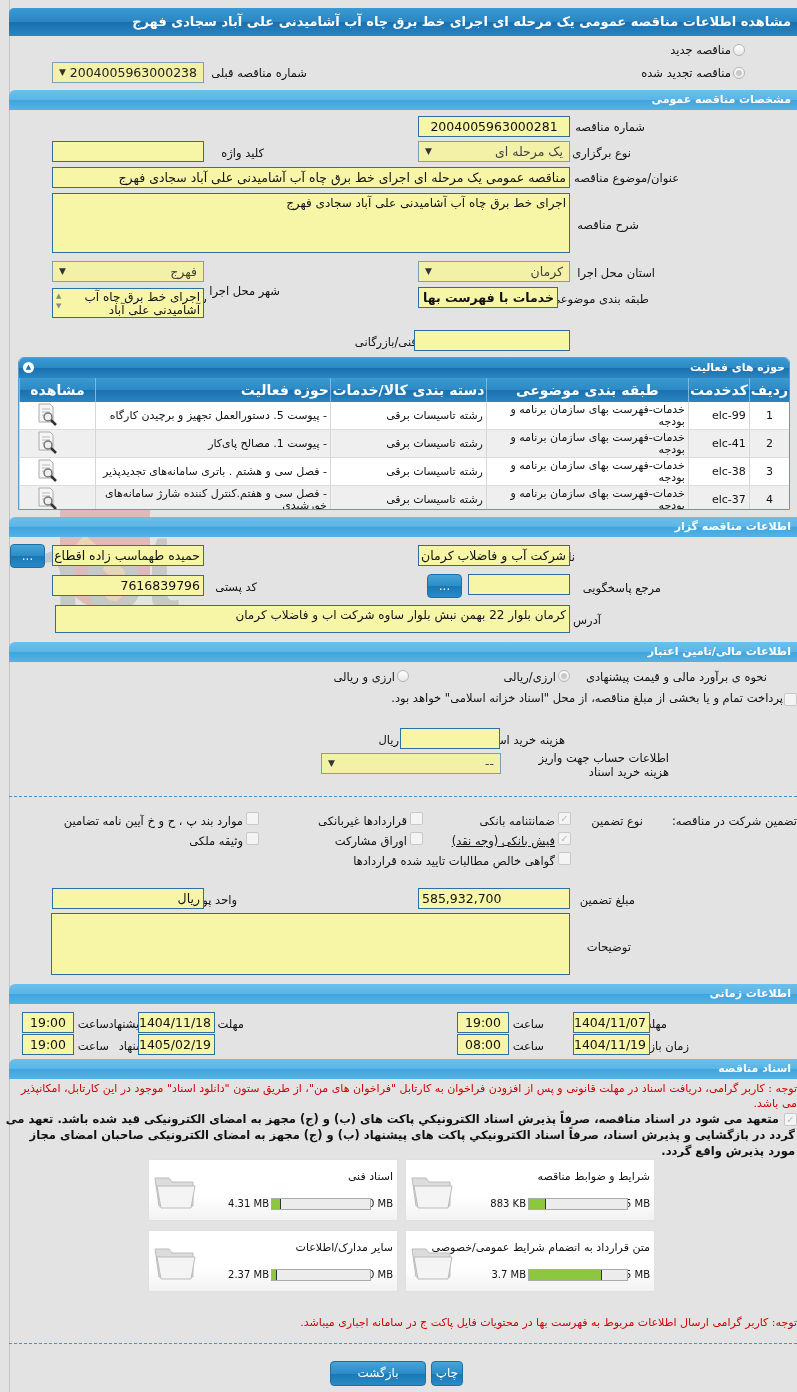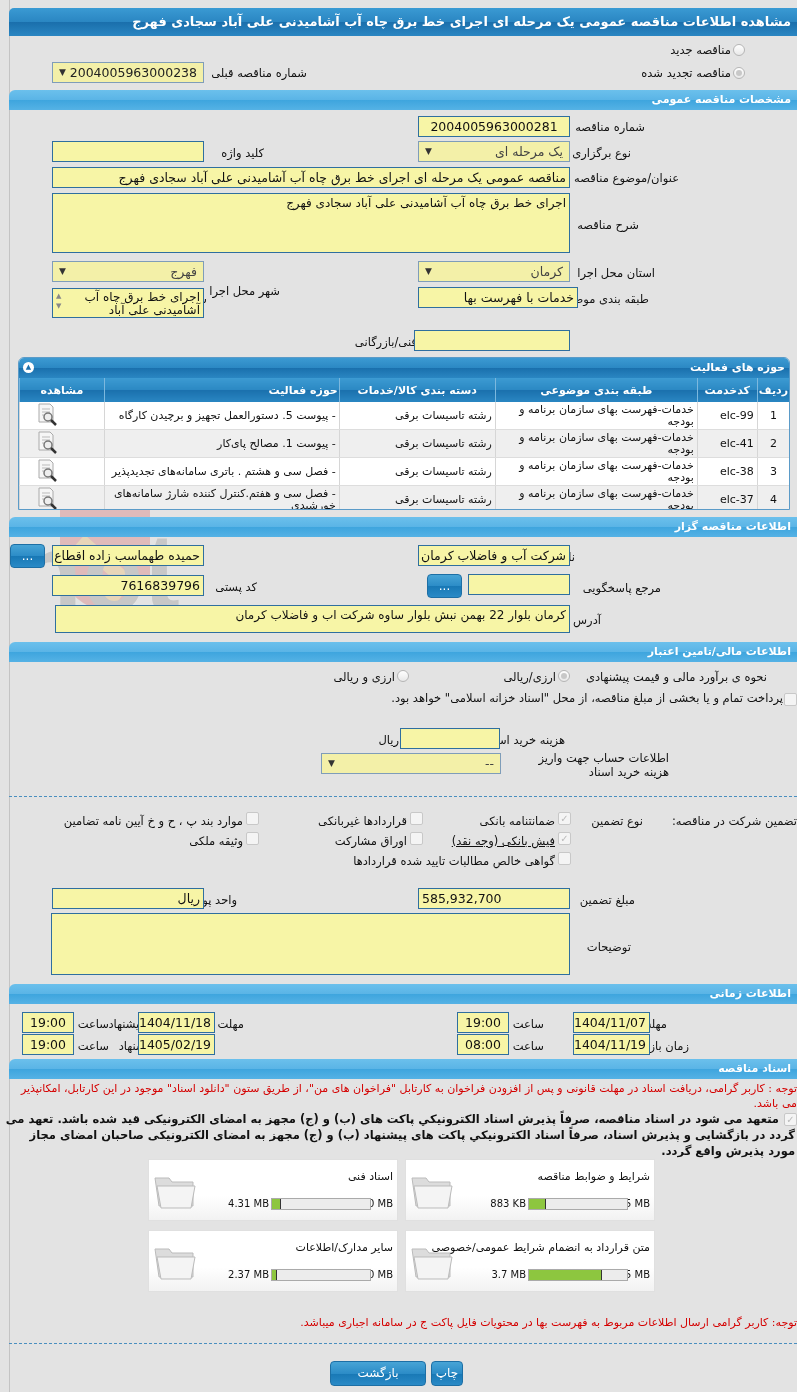--- a/index.html
+++ b/index.html
@@ -76,21 +76,21 @@
     height: 20px; background: linear-gradient(#3c9ad2 0%, #2b88c3 50%, #1a70ad 51%, #2a86c2 100%);
     color: #fff; font-weight: bold; font-size: 11px; line-height: 20px; padding-right: 4px; position: relative;
   }
   .tbl-head .collapse {
     position: absolute; left: 4px; top: 4px; width: 11px; height: 11px; border-radius: 50%;
     background: #fff; color: #1a70ad; font-size: 7px; line-height: 11px; text-align: center;
   }
   table { border-collapse: collapse; width: 100%; font-size: 11px; }
   th {
     background: linear-gradient(#3c9ad2 0%, #2b88c3 50%, #1a70ad 51%, #2a86c2 100%);
-    color: #fff; font-weight: bold; height: 24px; border-left: 1px solid #7cb8de; font-size: 11px;
+    color: #fff; font-weight: bold; height: 24px; border-left: 1px solid #7cb8de; font-size: 14px;
   }
   td { height: 27px; border-left: 1px solid #d6d6d6; border-bottom: 1px solid #ddd; padding: 0 3px; vertical-align: middle; line-height: 12px; }
   tr.alt td { background: #efefef; }
   .view-ico {
     display: inline-block; width: 20px; height: 22px; position: relative;
   }
 
   
   .doc-card {
     position: absolute; width: 250px; height: 62px;
@@ -159,21 +159,21 @@
   <span>کرمان</span>
   <span class="caret">▼</span>
 </div>
 <div class="lbl" style="right:517px; top:284px;text-align:center;">شهر محل اجرا</div>
 <div class="sel" style="left:52px; top:261px; width:152px; text-align:right;">
   <span>فهرج</span>
   <span class="caret">▼</span>
 </div>
 
 <div class="lbl" style="right:148px; top:292px;">طبقه بندی موضوعی</div>
-<div class="inp" style="left:418px; top:287px; width:160px;">خدمات با فهرست بها</div>
+<div class="inp" style="left:418px; top:287px; width:140px;font-weight:bold;">خدمات با فهرست بها</div>
 <div class="lbl" style="right:590px; top:292px;">شرح کلی حوزه فعالیت</div>
 <div class="area" style="left:52px; top:288px; width:152px; height:30px; padding-left:18px; font-size:12px; line-height:13px;">
   <span>اجرای خط برق چاه آب آشامیدنی علی آباد</span>
   <span style="position:absolute; left:3px; top:2px; font-size:7px; color:#888; line-height:10px;">▲<br>▼</span>
 </div>
 
 <div class="lbl" style="right:228px; top:335px;">حداقل امتیاز قابل قبول ارزیابی فنی/بازرگانی</div>
 <div class="inp" style="left:414px; top:330px; width:156px;"></div>
 
 <div class="tbl-wrap">

